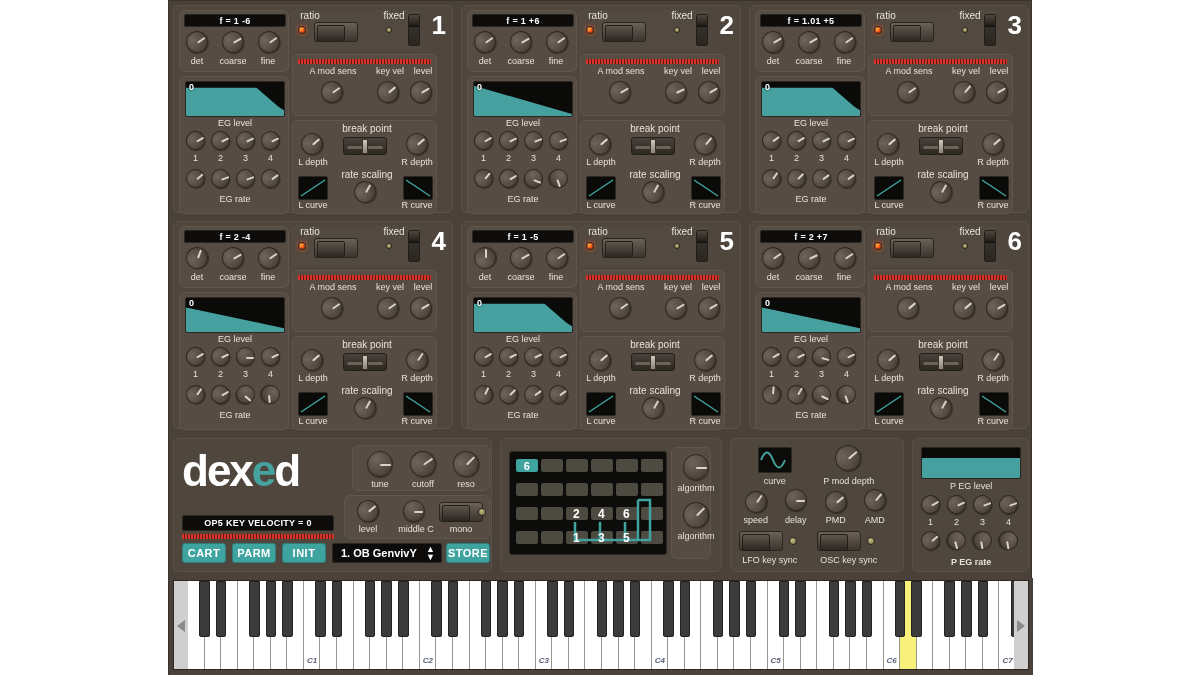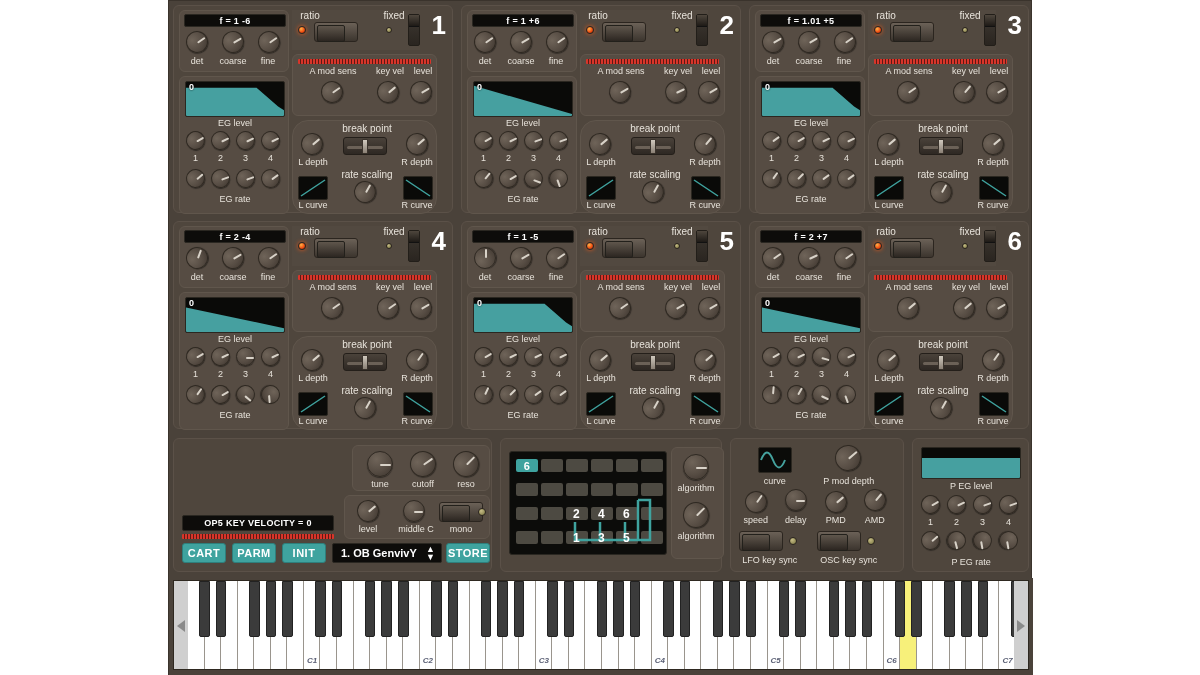--- a/index.html
+++ b/index.html
@@ -36,21 +36,21 @@
   .panel {
     position: absolute;
     background: #564c43;
     border-radius: 6px;
     border: 1px solid #60564c;
   }
   .p-freq  { left: 5px;  top: 4px;   width: 110px; height: 62px; }
   .p-ratio { left: 118px;top: 4px;   width: 128px; height: 40px; background:#524940; }
   .p-eg    { left: 5px;  top: 70px;  width: 110px; height: 138px;}
   .p-mod   { left: 118px;top: 48px;  width: 145px; height: 62px; }
-  .p-scale { left: 118px;top: 114px; width: 145px; height: 94px; border-radius: 16px; }
+  .p-scale { left: 118px;top: 114px; width: 145px; height: 94px; }
 
   
   .lcd {
     background: #0d0c0a;
     border: 1px solid #2a2721;
     border-radius: 2px;
     color: #ffffff;
     font-weight: bold;
     display: flex; align-items: center; justify-content: center;
     font-size: 9px;
@@ -809,20 +809,21 @@
             </svg>
       </div>
       <div class="lbl" style="left:99px; top:79px; width:50px;">R curve</div>
     </div>
   </div>
     </div>
 
   <div class="bottom">
 
     <div class="bsec sec-main">
+      <div class="logo"><span class="c1">dex</span><span class="c2">e</span><span class="c1">d</span></div>
 
       <div class="lcd velo-lcd">OP5 KEY VELOCITY = 0</div>
       <div class="meter" style="left:8px; top:95px; width:152px;"></div>
 
       <div class="tealbtn" style="left:8px; top:104px; width:44px; height:20px;">CART</div>
       <div class="tealbtn" style="left:58px; top:104px; width:44px; height:20px;">PARM</div>
       <div class="tealbtn" style="left:108px; top:104px; width:44px; height:20px;">INIT</div>
 
       <div class="preset-lcd" style="left:158px; top:104px; width:110px; height:20px;">
         <span>1. OB GenvivY</span>
@@ -882,21 +883,21 @@
           <div class="algnum" style="left:63px; top:79px;">1</div>
           <div class="algnum" style="left:88px; top:79px;">3</div>
           <div class="algnum" style="left:113px; top:79px;">5</div>
           <svg style="position:absolute;left:0;top:0;pointer-events:none" width="158" height="104">
   <path d="M65,70 L65,88 L140,88 L140,48 L128,48" stroke="#3fa39f" stroke-width="2.5" fill="none"></path>
   <path d="M90,70 L90,88" stroke="#3fa39f" stroke-width="2.5" fill="none"></path>
   <path d="M115,70 L115,88" stroke="#3fa39f" stroke-width="2.5" fill="none"></path>
   <path d="M128,48 L128,88" stroke="#3fa39f" stroke-width="2.5" fill="none"></path>
 </svg>
         </div>
-      <div class="panel" style="left:170px; top:8px; width:53px; height:112px;">
+      <div class="panel" style="left:170px; top:8px; width:40px; height:112px;">
         <div class="knob lg" style="left:11px; top:6px; transform:rotate(0deg);"></div>
         <div class="lbl" style="left:-12px; top:35px; width:72px;">algorithm</div>
         <div class="knob lg" style="left:11px; top:54px; transform:rotate(-45deg);"></div>
         <div class="lbl" style="left:-12px; top:83px; width:72px;">algorithm</div>
       </div>
     </div>
 
     <div class="bsec sec-lfo">
       <div class="wavebox">
         <svg width="32" height="24" viewBox="0 0 32 24">
@@ -940,21 +941,21 @@
           <div class="knob sm" style="position:absolute;left:34px; top:56px; transform:rotate(-25deg);"></div>
           <div class="lbl" style="left:34px; top:78px; width:19px;">2</div>
           <div class="knob sm" style="position:absolute;left:34px; top:92px; transform:rotate(75deg);"></div>
           <div class="knob sm" style="position:absolute;left:60px; top:56px; transform:rotate(-20deg);"></div>
           <div class="lbl" style="left:60px; top:78px; width:19px;">3</div>
           <div class="knob sm" style="position:absolute;left:60px; top:92px; transform:rotate(80deg);"></div>
           <div class="knob sm" style="position:absolute;left:86px; top:56px; transform:rotate(-20deg);"></div>
           <div class="lbl" style="left:86px; top:78px; width:19px;">4</div>
           <div class="knob sm" style="position:absolute;left:86px; top:92px; transform:rotate(80deg);"></div>
         </div>
-      <div class="lbl" style="left:8px; top:118px; width:100px;">P EG rate</div>
+      <div class="lbl" style="left:8px; top:118px; width:100px;font-weight:bold;">P EG rate</div>
     </div>
   </div>
 
   <div class="kb">
     <div class="kb-inner" id="kbinner">
         <div class="wkey" style="left:14px; width:16.56px;"></div>
         <div class="wkey" style="left:30.56px; width:16.56px;"></div>
         <div class="wkey" style="left:47.12px; width:16.56px;"></div>
         <div class="wkey" style="left:63.67999999999999px; width:16.56px;"></div>
         <div class="wkey" style="left:80.24px; width:16.56px;"></div>

